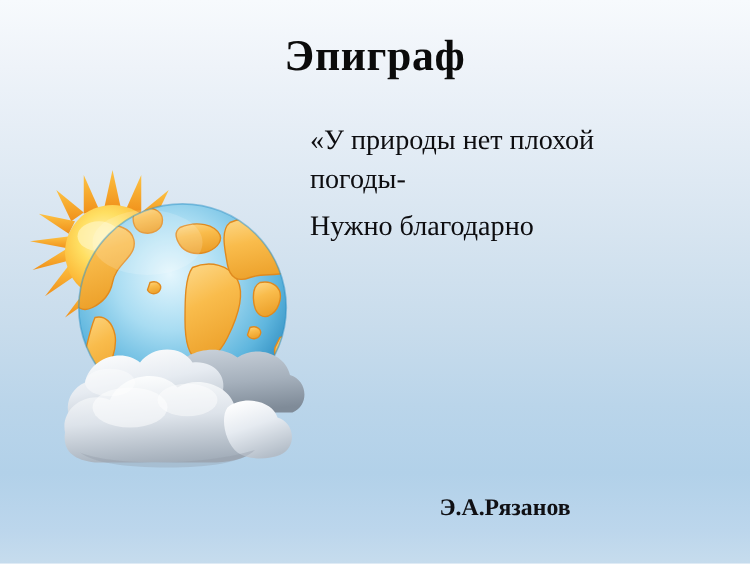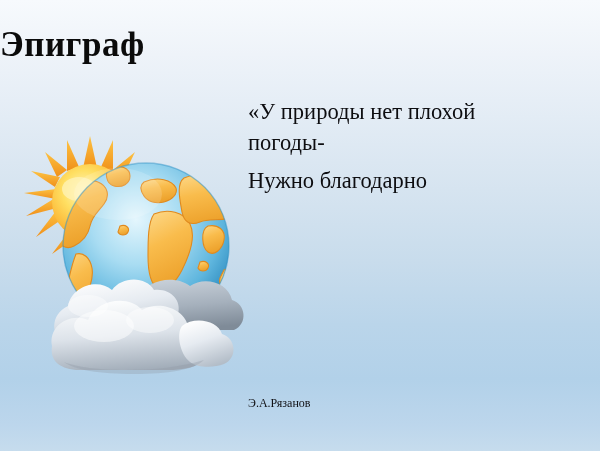--- a/index.html
+++ b/index.html
@@ -29,20 +29,21 @@
         #bcd6ec 94%,
         #c6dced 100%);
   }
 
   
   #title {
     position: absolute;
     top: 24px;
     left: 0;
     width: 600px;
+    text-align: center;
     font-family: "Liberation Serif", serif;
     font-weight: bold;
     font-size: 35px;
     line-height: 42px;
     color: #0b0b0b;
     letter-spacing: 0.5px;
   }
 
   
   #quote-block {
@@ -61,23 +62,25 @@
   .quote-line {
     display: block;
     white-space: nowrap;
   }
 
   #attribution {
     position: absolute;
     left: 248px;
     top: 396px;
     width: 312px;
-    font-family: "Liberation Serif", serif;
-    font-size: 12px;
+    text-align: center;
+    font-family: "Liberation Serif", serif;
+    font-size: 19px;
     color: #101014;
+    font-weight: bold;
   }
 
   
   #weather-art {
     position: absolute;
     left: 18px;
     top: 130px;
     width: 232px;
     height: 250px;
   }

